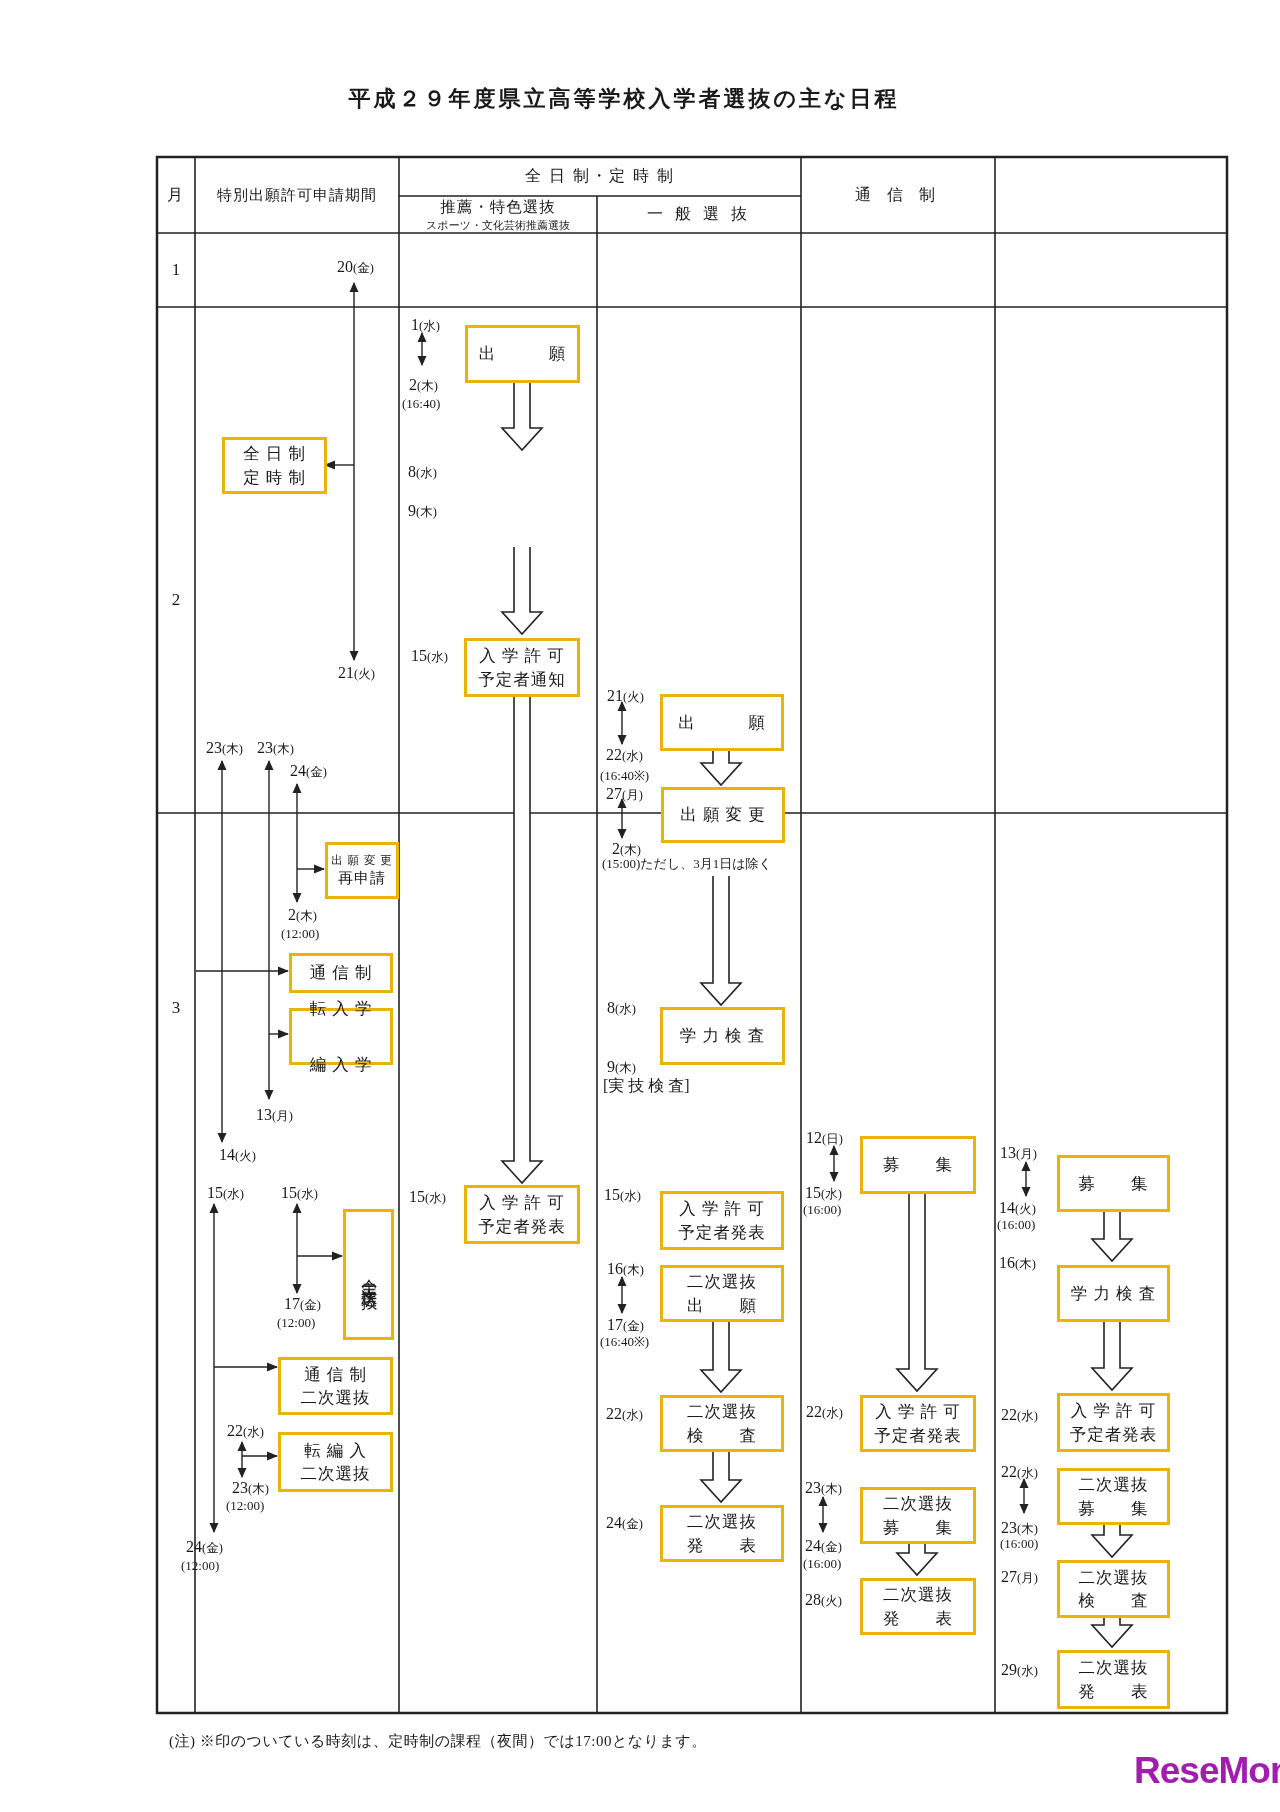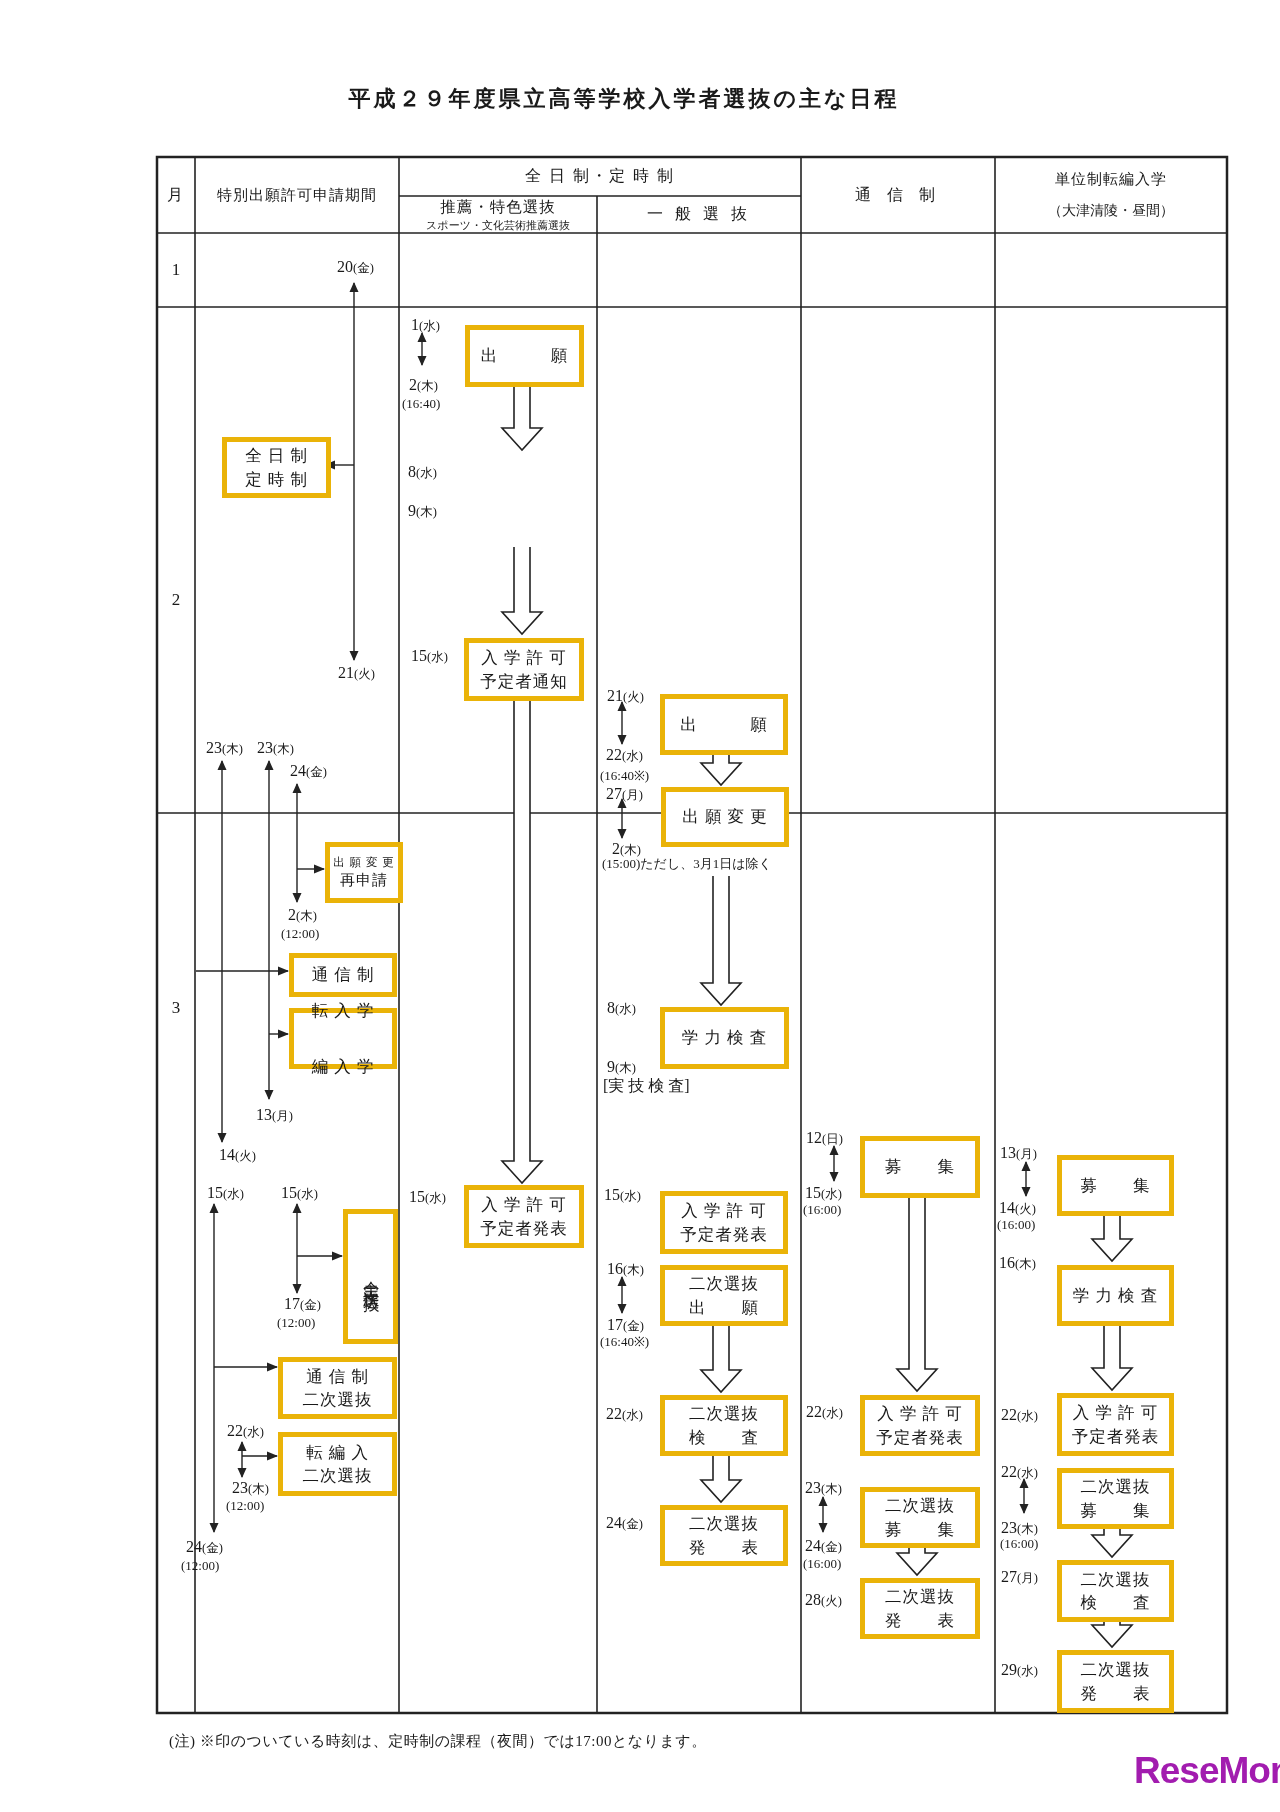--- a/index.html
+++ b/index.html
@@ -6,21 +6,21 @@
   .page{position:relative;width:1280px;height:1812px;background:#ffffff;overflow:hidden;
         font-family:"Liberation Serif","DejaVu Serif",serif;color:#1a1a1a;margin-left:44px;}
   .title{position:absolute;left:0;top:84px;width:1160px;text-align:center;
          font-size:22px;font-weight:bold;letter-spacing:3px;}
   .hcell{position:absolute;display:flex;flex-direction:column;align-items:center;
          justify-content:center;text-align:center;}
   .hmain{font-size:16px;letter-spacing:2px;}
   .hsub{font-size:11px;letter-spacing:0;}
   svg.canvas{position:absolute;left:0;top:0;z-index:1;}
   .overlay{position:absolute;left:0;top:0;width:1280px;height:1812px;z-index:2;pointer-events:none;}
-  .fbox{position:absolute;border:5px solid #eab308;background:#fff;display:flex;flex-direction:column;
+  .fbox{position:absolute;border:3px solid #eab308;background:#fff;display:flex;flex-direction:column;
         align-items:center;justify-content:center;text-align:center;line-height:1.42;
         font-size:16.5px;letter-spacing:1px;}
   .fbox.vert{writing-mode:vertical-rl;text-orientation:upright;letter-spacing:3px;line-height:1;}
   .dlabel{position:absolute;white-space:nowrap;}
   .dlabel .num{font-size:16px;}
   .dlabel .par{font-size:12.5px;}
   .month{position:absolute;width:38px;text-align:center;font-size:17px;}
   .footnote{position:absolute;left:125px;top:1732px;font-size:15px;letter-spacing:0.5px;}
   .watermark{position:absolute;left:1090px;top:1750px;display:flex;align-items:flex-end;}
   .wm-text{font-size:37px;font-weight:bold;color:#a21caf;letter-spacing:-1px;
@@ -135,24 +135,20 @@
     <div class="hcell" style="left:355px;top:196px;width:198px;height:37px;">
       <span class="hmain" style="font-size:15.5px;letter-spacing:1px;">推薦・特色選抜</span>
       <span class="hsub">スポーツ・文化芸術推薦選抜</span>
     </div>
     <div class="hcell" style="left:553px;top:196px;width:204px;height:37px;">
       <span class="hmain" style="letter-spacing:4px;">一 般 選 抜</span>
     </div>
     <div class="hcell" style="left:757px;top:157px;width:194px;height:76px;">
       <span class="hmain" style="letter-spacing:6px;">通 信 制</span>
     </div>
-    <div class="hcell" style="left:951px;top:157px;width:232px;height:76px;justify-content:space-evenly;">
-      <span class="hmain" style="font-size:15px;letter-spacing:1px;">単位制転編入学</span>
-      <span class="hmain" style="font-size:14px;letter-spacing:0;">（大津清陵・昼間）</span>
-    </div>
 
   <div class="fbox" style="left: 178px; top: 437px; width: 99px; height: 51px;">
         <div>全 日 制</div>
         <div>定 時 制</div>
       </div>
       <div class="fbox" style="left: 421px; top: 325px; width: 109px; height: 52px;">
         <div>出　　　願</div>
       </div>
       <div class="fbox" style="left: 420px; top: 638px; width: 110px; height: 53px;">
         <div>入 学 許 可</div>

